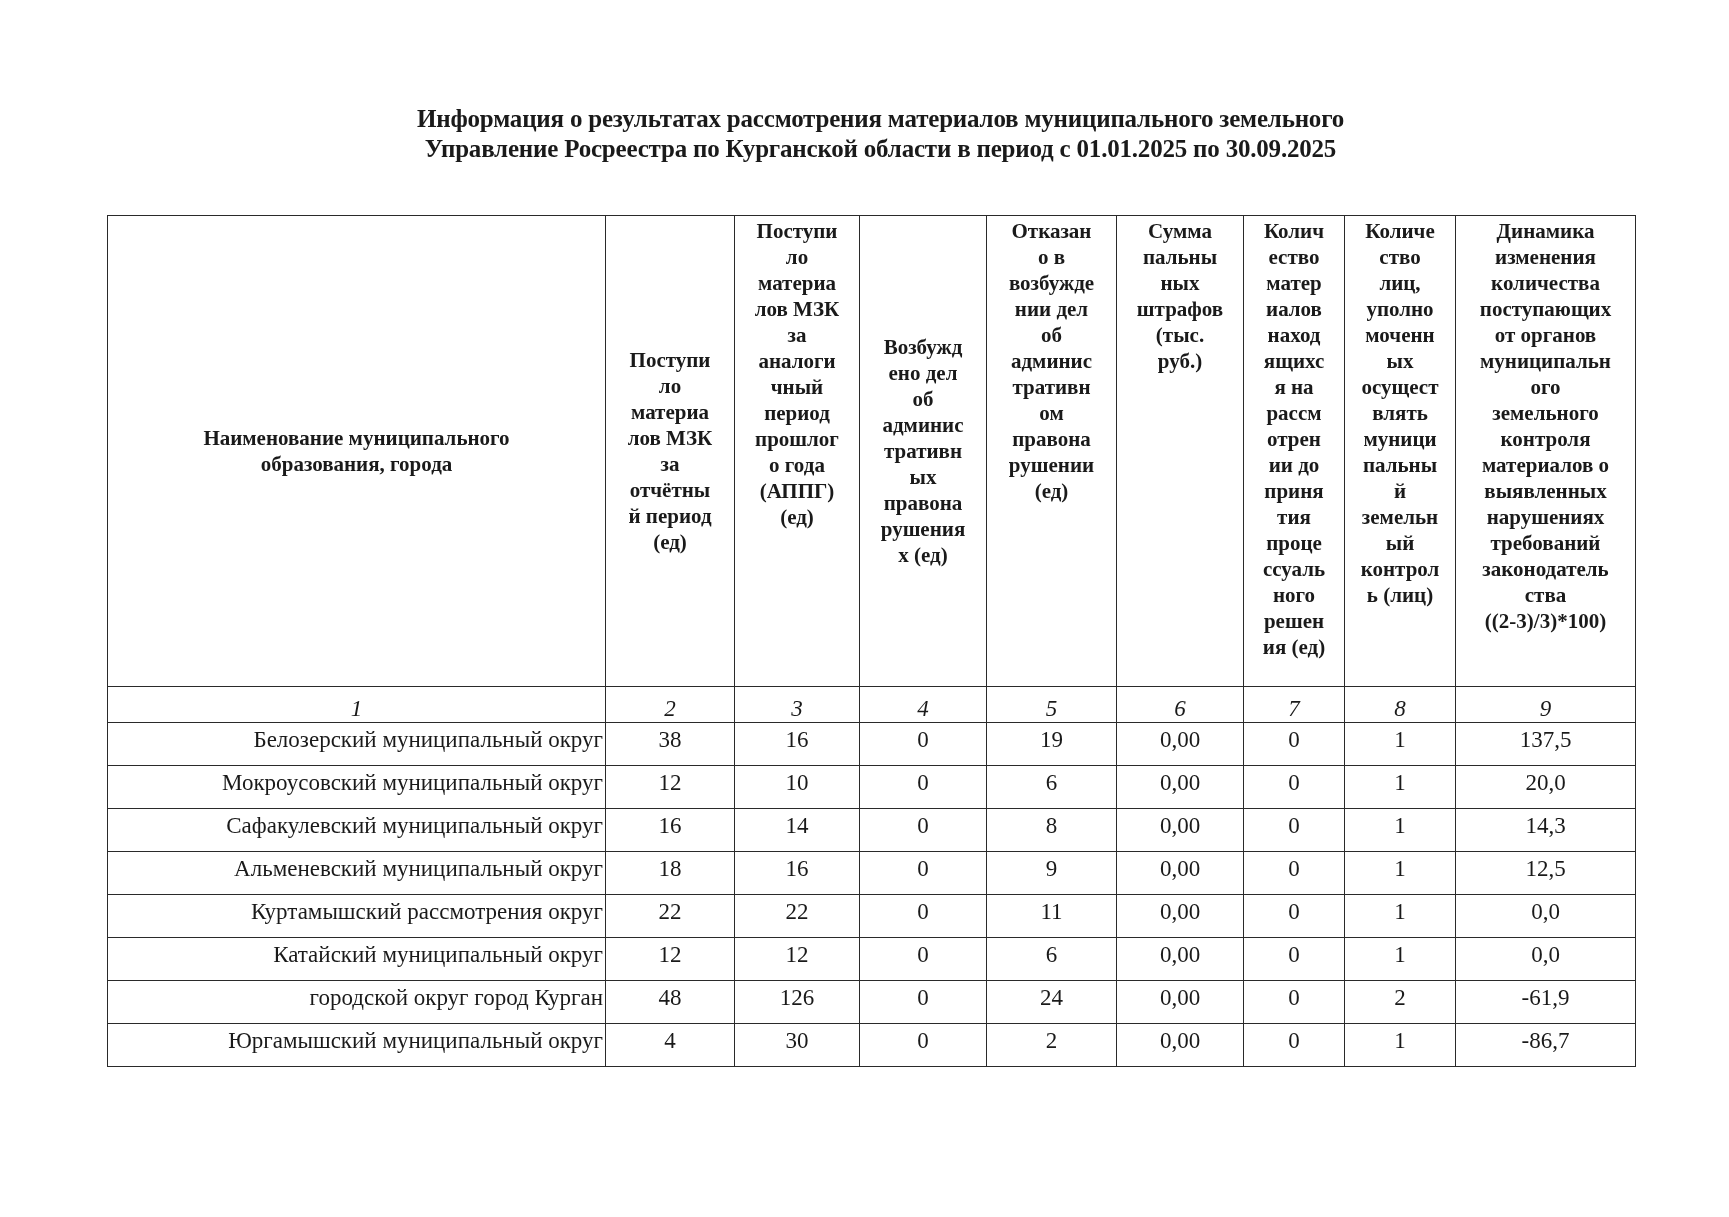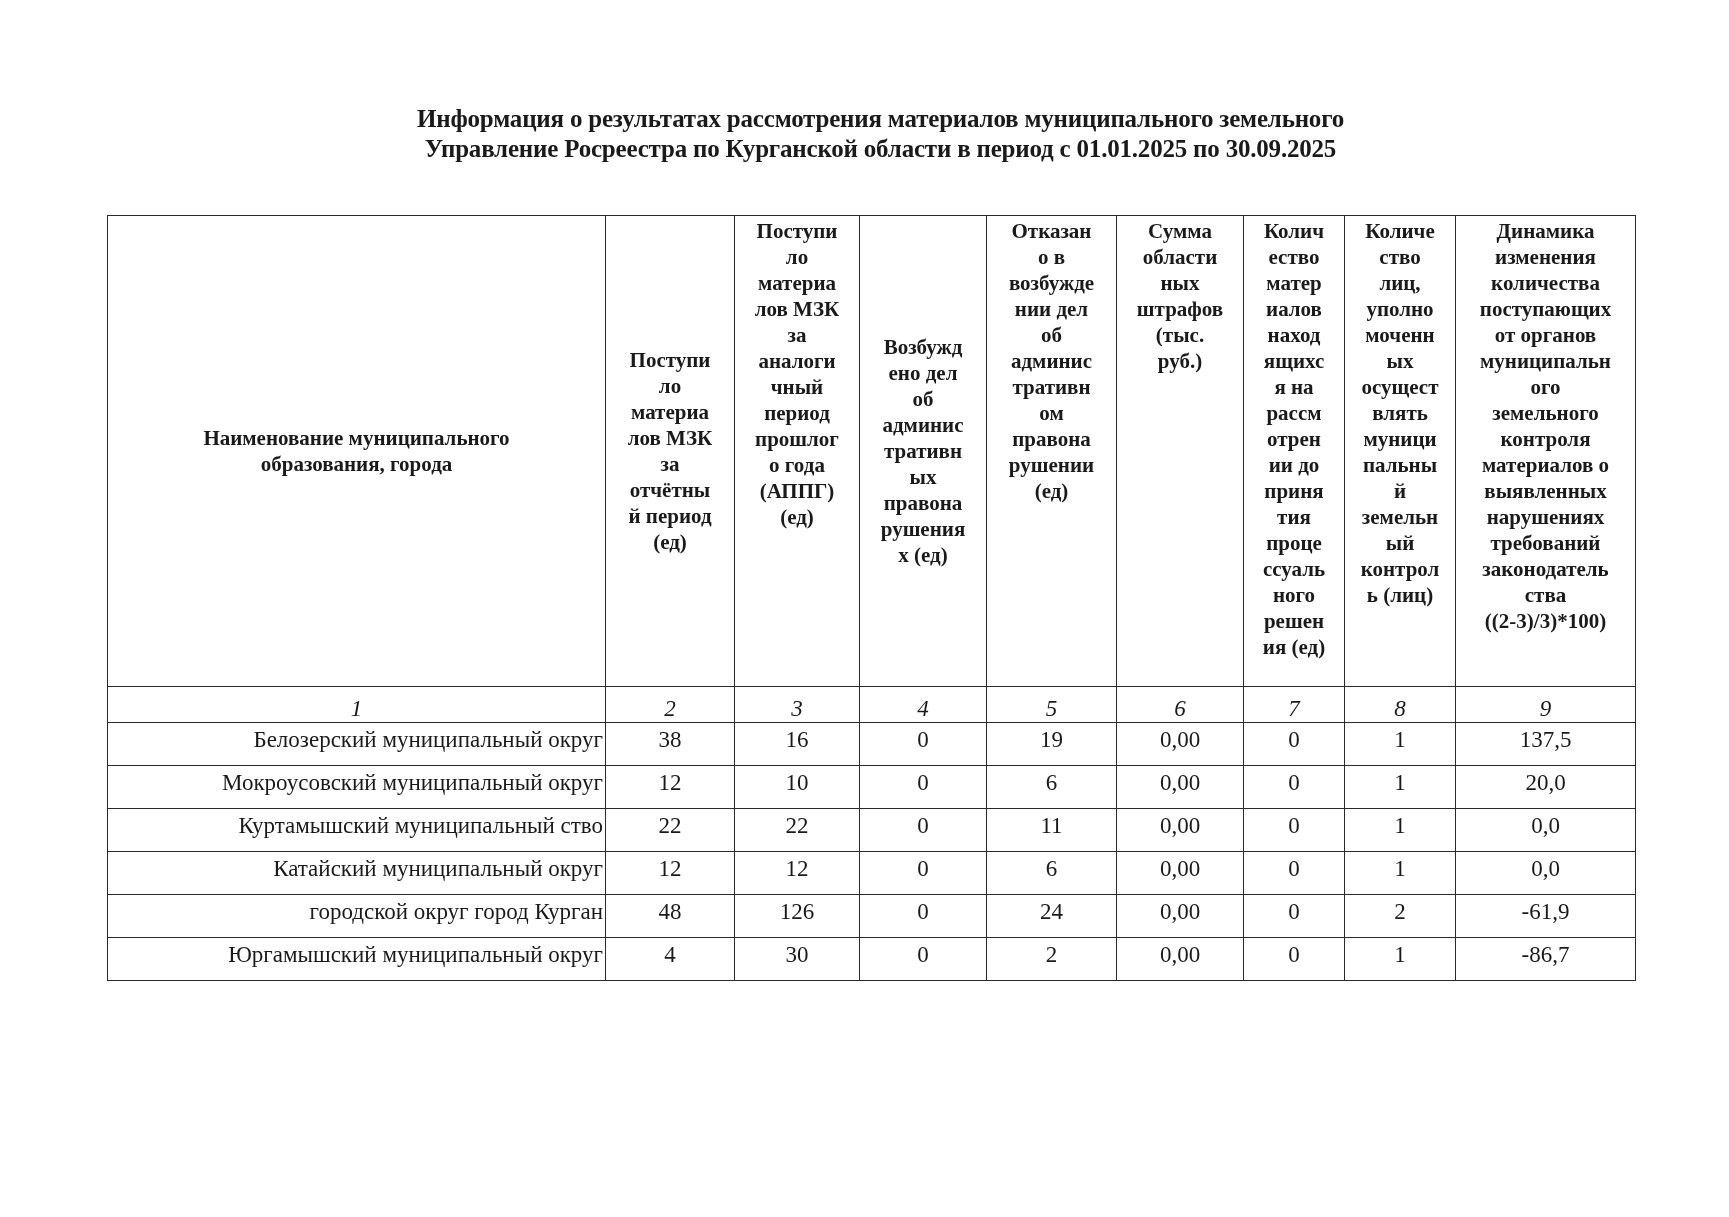--- a/index.html
+++ b/index.html
@@ -126,21 +126,21 @@
 возбужде
 нии дел
 об
 админис
 тративн
 ом
 правона
 рушении
 (ед)</th>
       <th class="hdr top">Сумма
-области
+пальны
 ных
 штрафов
 (тыс.
 руб.)</th>
       <th class="hdr top">Колич
 ество
 матер
 иалов
 наход
 ящихс
@@ -216,21 +216,43 @@
         <td>12</td>
         <td>10</td>
         <td>0</td>
         <td>6</td>
         <td>0,00</td>
         <td>0</td>
         <td>1</td>
         <td>20,0</td>
       </tr>
       <tr class="datarow">
-        <td class="name">Куртамышский муниципальный ство</td>
+        <td class="name">Сафакулевский муниципальный округ</td>
+        <td>16</td>
+        <td>14</td>
+        <td>0</td>
+        <td>8</td>
+        <td>0,00</td>
+        <td>0</td>
+        <td>1</td>
+        <td>14,3</td>
+      </tr>
+      <tr class="datarow">
+        <td class="name">Альменевский муниципальный округ</td>
+        <td>18</td>
+        <td>16</td>
+        <td>0</td>
+        <td>9</td>
+        <td>0,00</td>
+        <td>0</td>
+        <td>1</td>
+        <td>12,5</td>
+      </tr>
+      <tr class="datarow">
+        <td class="name">Куртамышский рассмотрения округ</td>
         <td>22</td>
         <td>22</td>
         <td>0</td>
         <td>11</td>
         <td>0,00</td>
         <td>0</td>
         <td>1</td>
         <td>0,0</td>
       </tr>
       <tr class="datarow">

